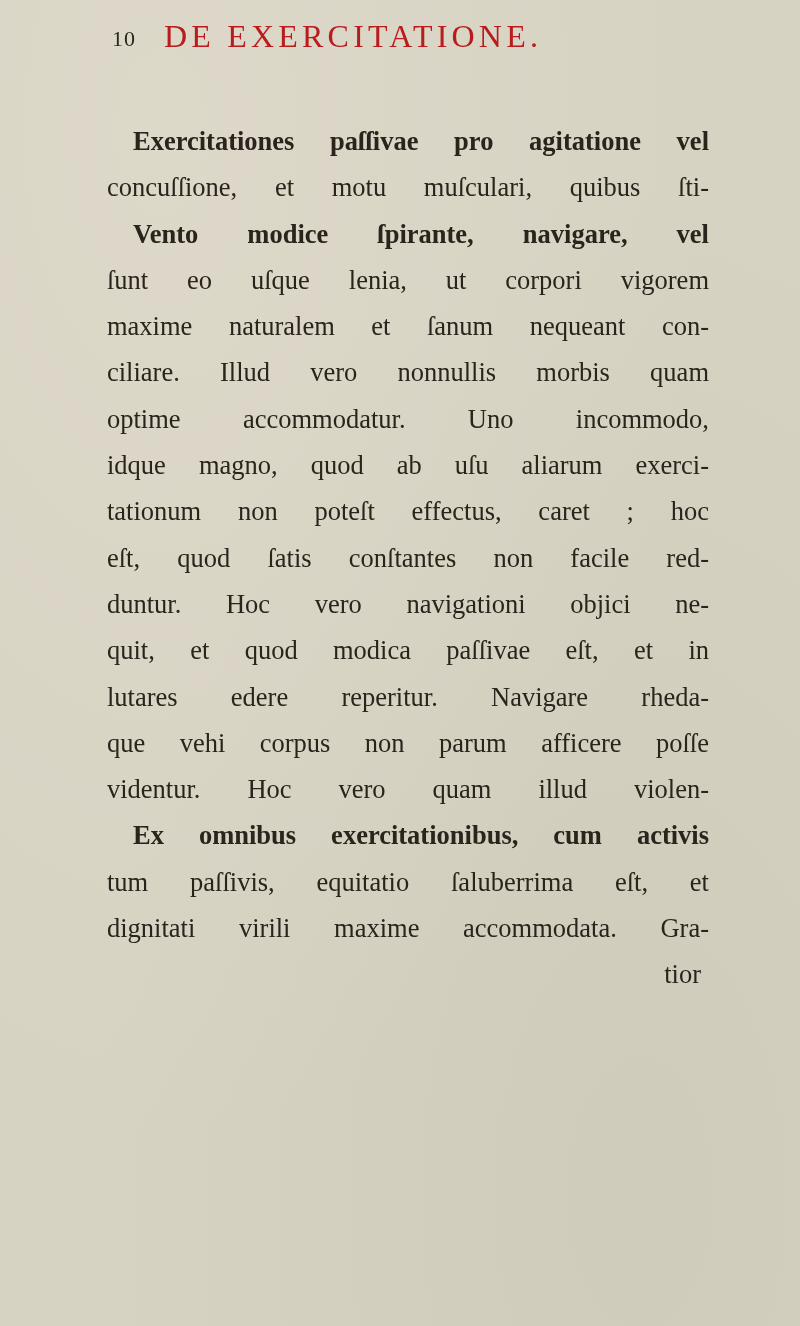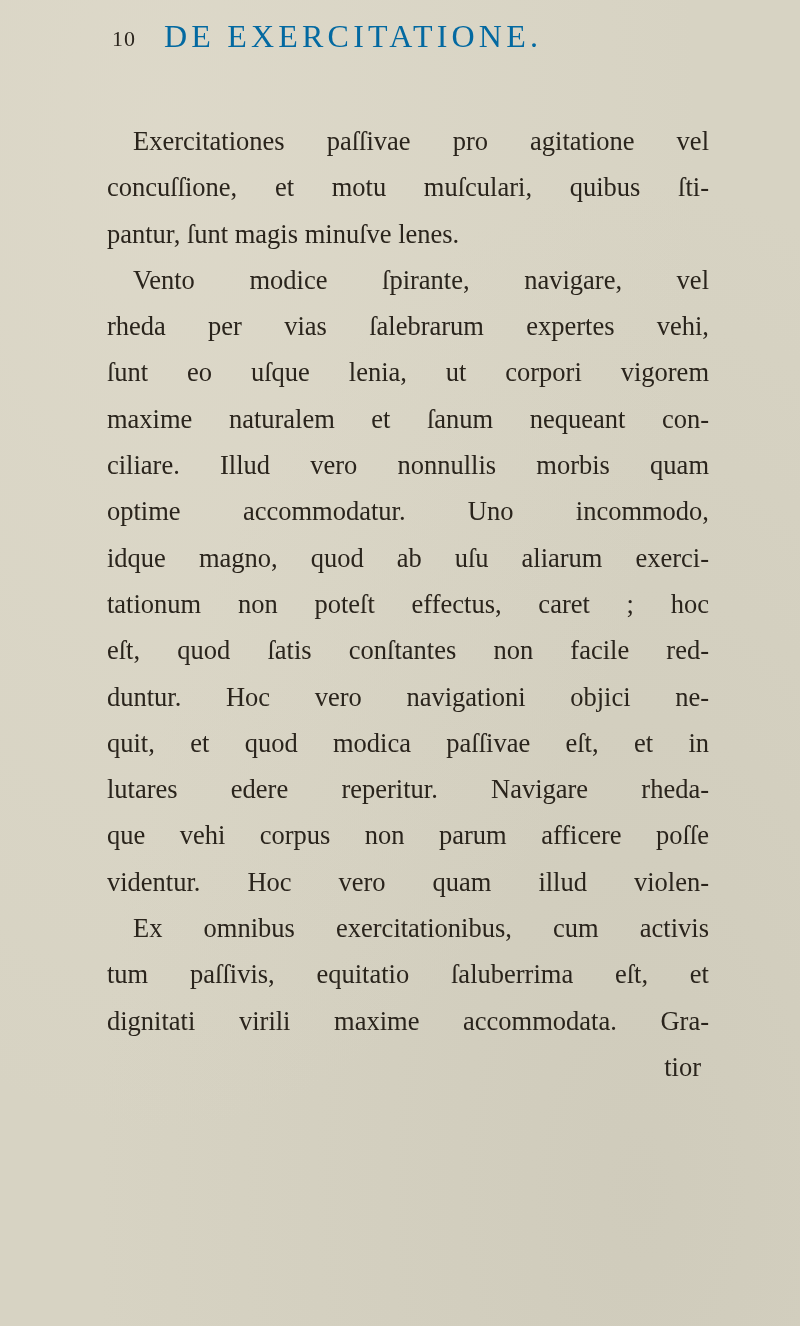--- a/index.html
+++ b/index.html
@@ -40,38 +40,39 @@
       font-size: 22px;
       letter-spacing: 1px;
       color: #2b251d;
     }
     .head-title {
       position: absolute;
       left: 52px;
       top: 0;
       font-size: 32px;
       letter-spacing: 4.2px;
-      color: #0369a1;
+      color: #b91c1c;
     }
     .body-text {
       position: absolute;
       left: 107px;
       top: 118px;
       width: 602px;
     }
     .line {
       height: 46.3px;
       line-height: 46.3px;
       font-size: 26.5px;
       white-space: nowrap;
       text-align: justify;
       text-align-last: justify;
     }
     .line.indent {
       padding-left: 26px;
+      font-weight: bold;
     }
     .line.last {
       text-align-last: left;
     }
     .line.catchword {
       text-align-last: right;
       padding-right: 8px;
     }
   </style>
 </head>
@@ -79,24 +80,22 @@
 
 <div class="page">
   <div class="running-head">
     <span class="page-number">10</span>
     <span class="head-title">DE EXERCITATIONE.</span>
   </div>
 
   <div class="body-text">
     <div class="line indent">Exercitationes paſſivae pro agitatione vel</div>
     <div class="line">concuſſione, et motu muſculari, quibus ſti-</div>
-    <div class="line last">pantur, ſunt magis minuſve lenes.</div>
 
     <div class="line indent">Vento modice ſpirante, navigare, vel</div>
-    <div class="line">rheda per vias ſalebrarum expertes vehi,</div>
     <div class="line">ſunt eo uſque lenia, ut corpori vigorem</div>
     <div class="line">maxime naturalem et ſanum nequeant con-</div>
     <div class="line">ciliare. Illud vero nonnullis morbis quam</div>
     <div class="line">optime accommodatur. Uno incommodo,</div>
     <div class="line">idque magno, quod ab uſu aliarum exerci-</div>
     <div class="line">tationum non poteſt effectus, caret ; hoc</div>
     <div class="line">eſt, quod ſatis conſtantes non facile red-</div>
     <div class="line">duntur. Hoc vero navigationi objici ne-</div>
     <div class="line">quit, et quod modica paſſivae eſt, et in</div>
     <div class="line">lutares edere reperitur. Navigare rheda-</div>

